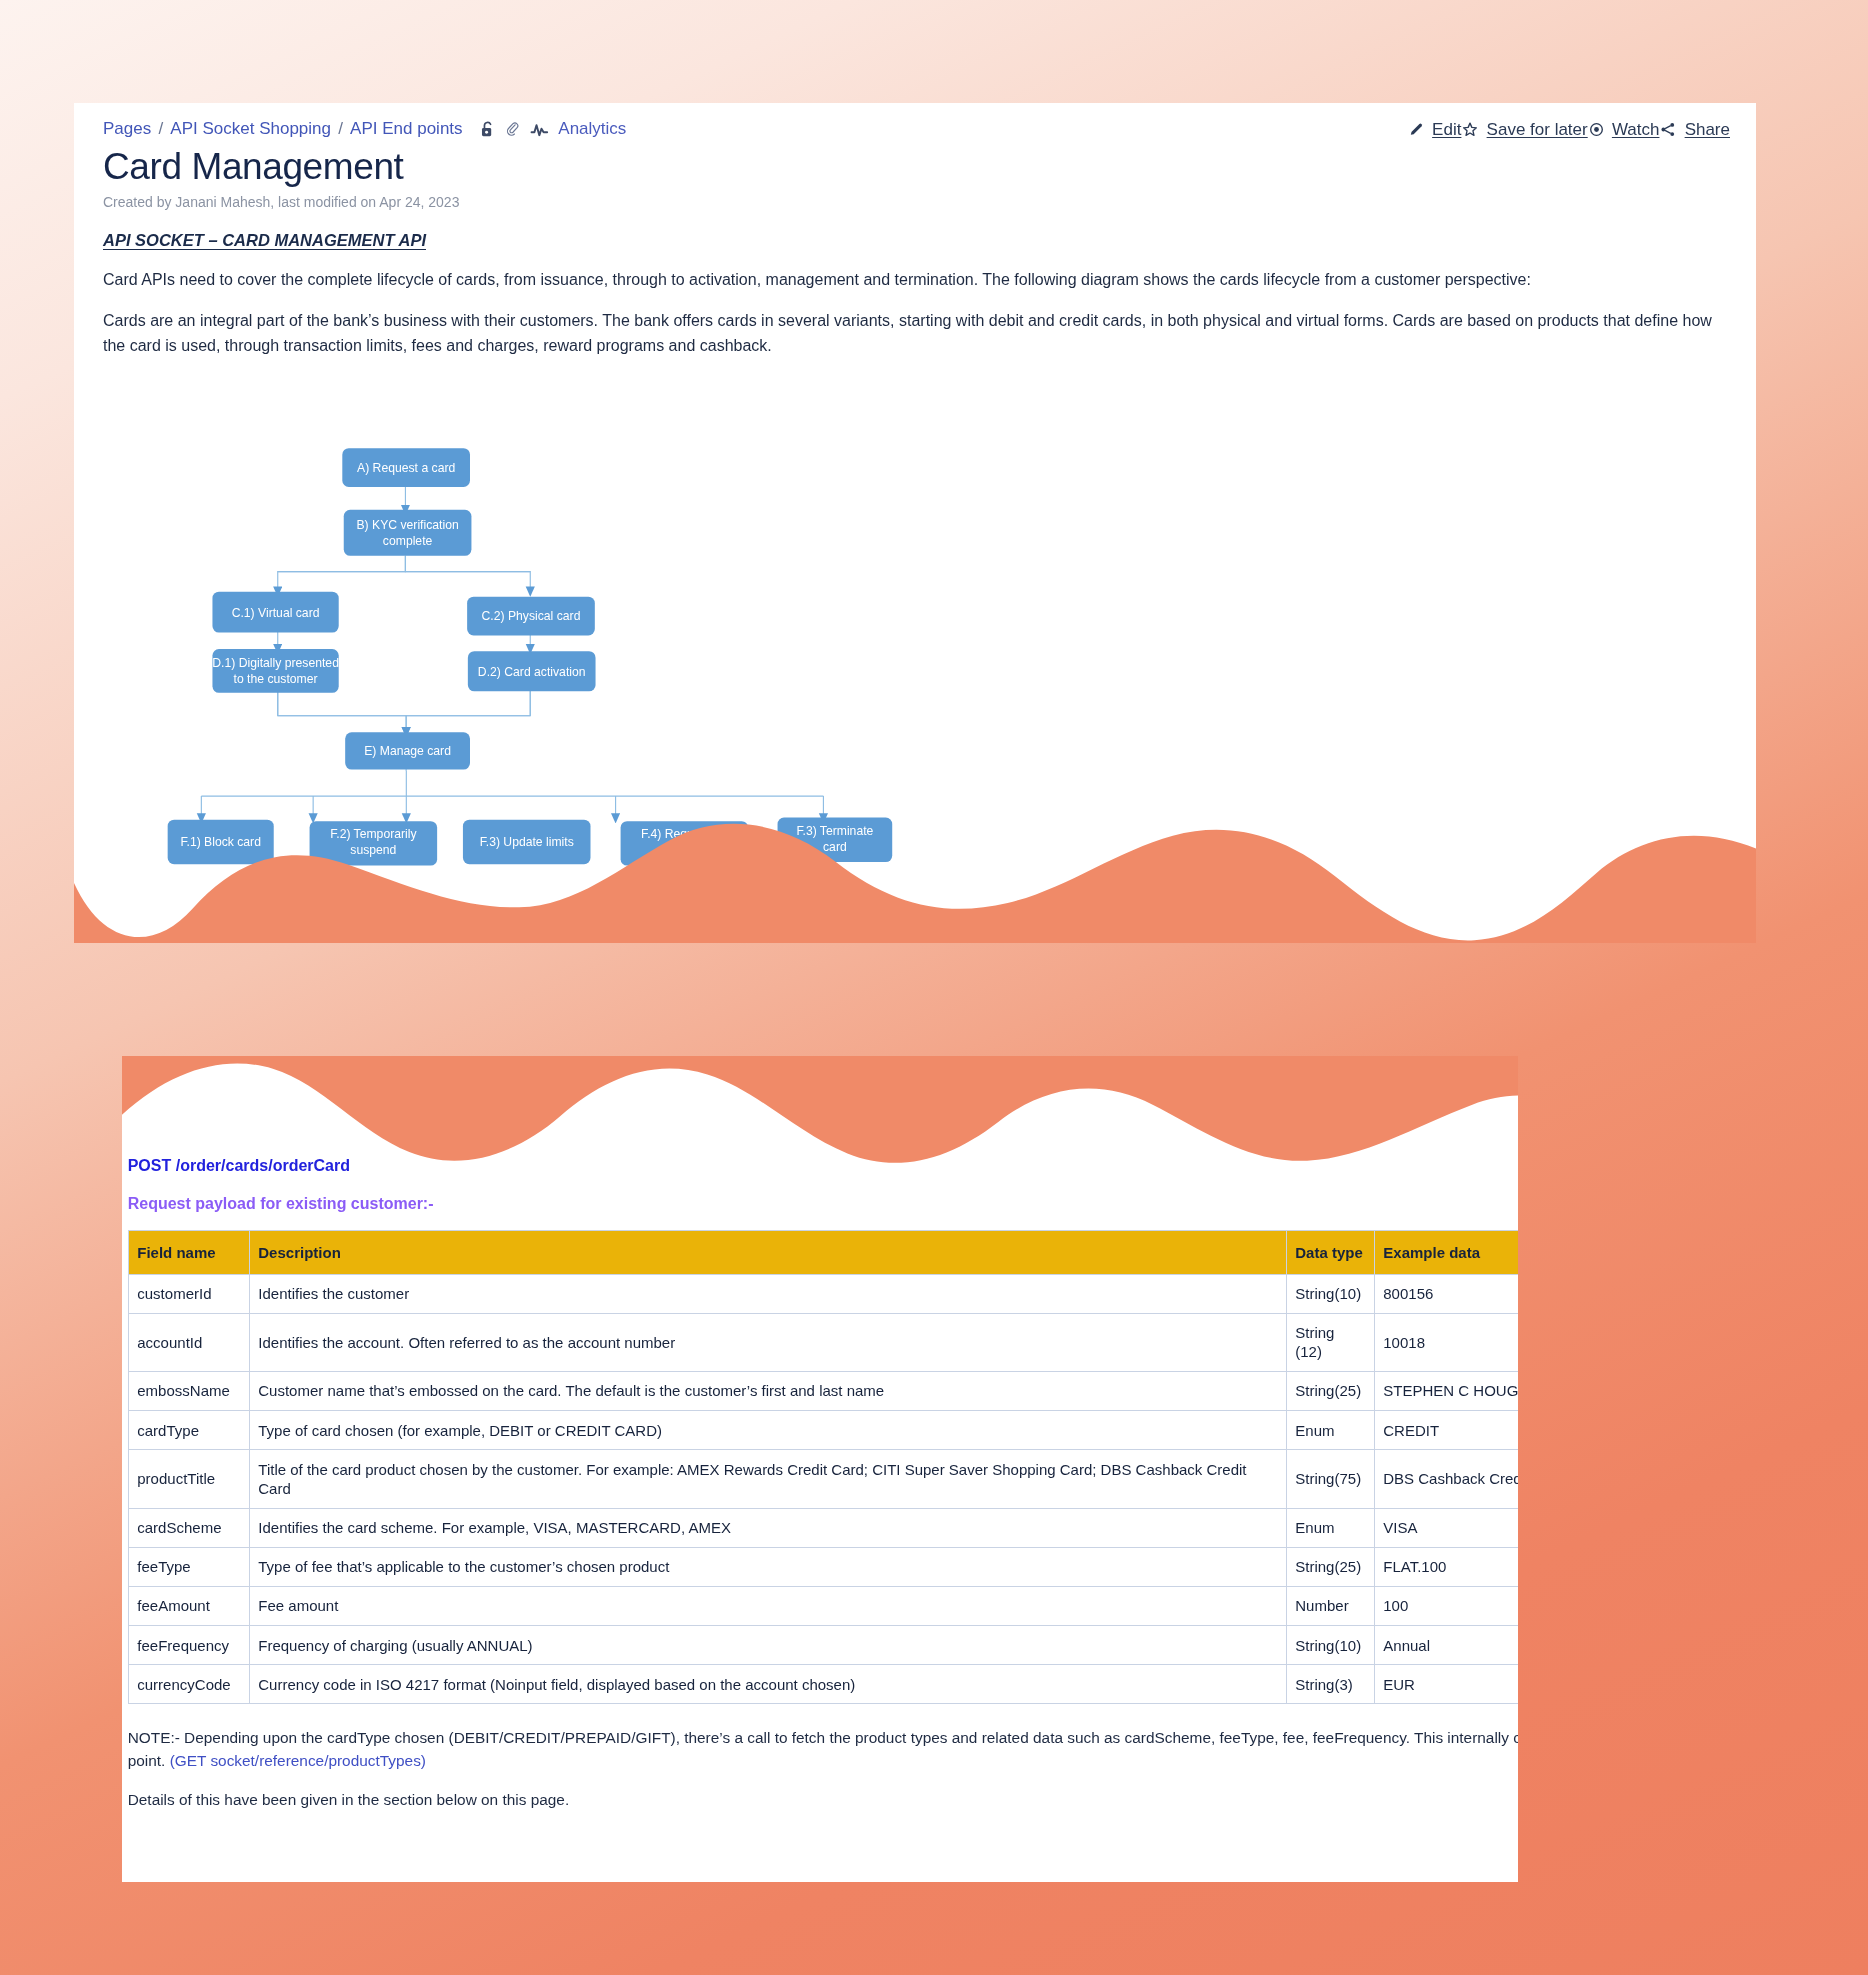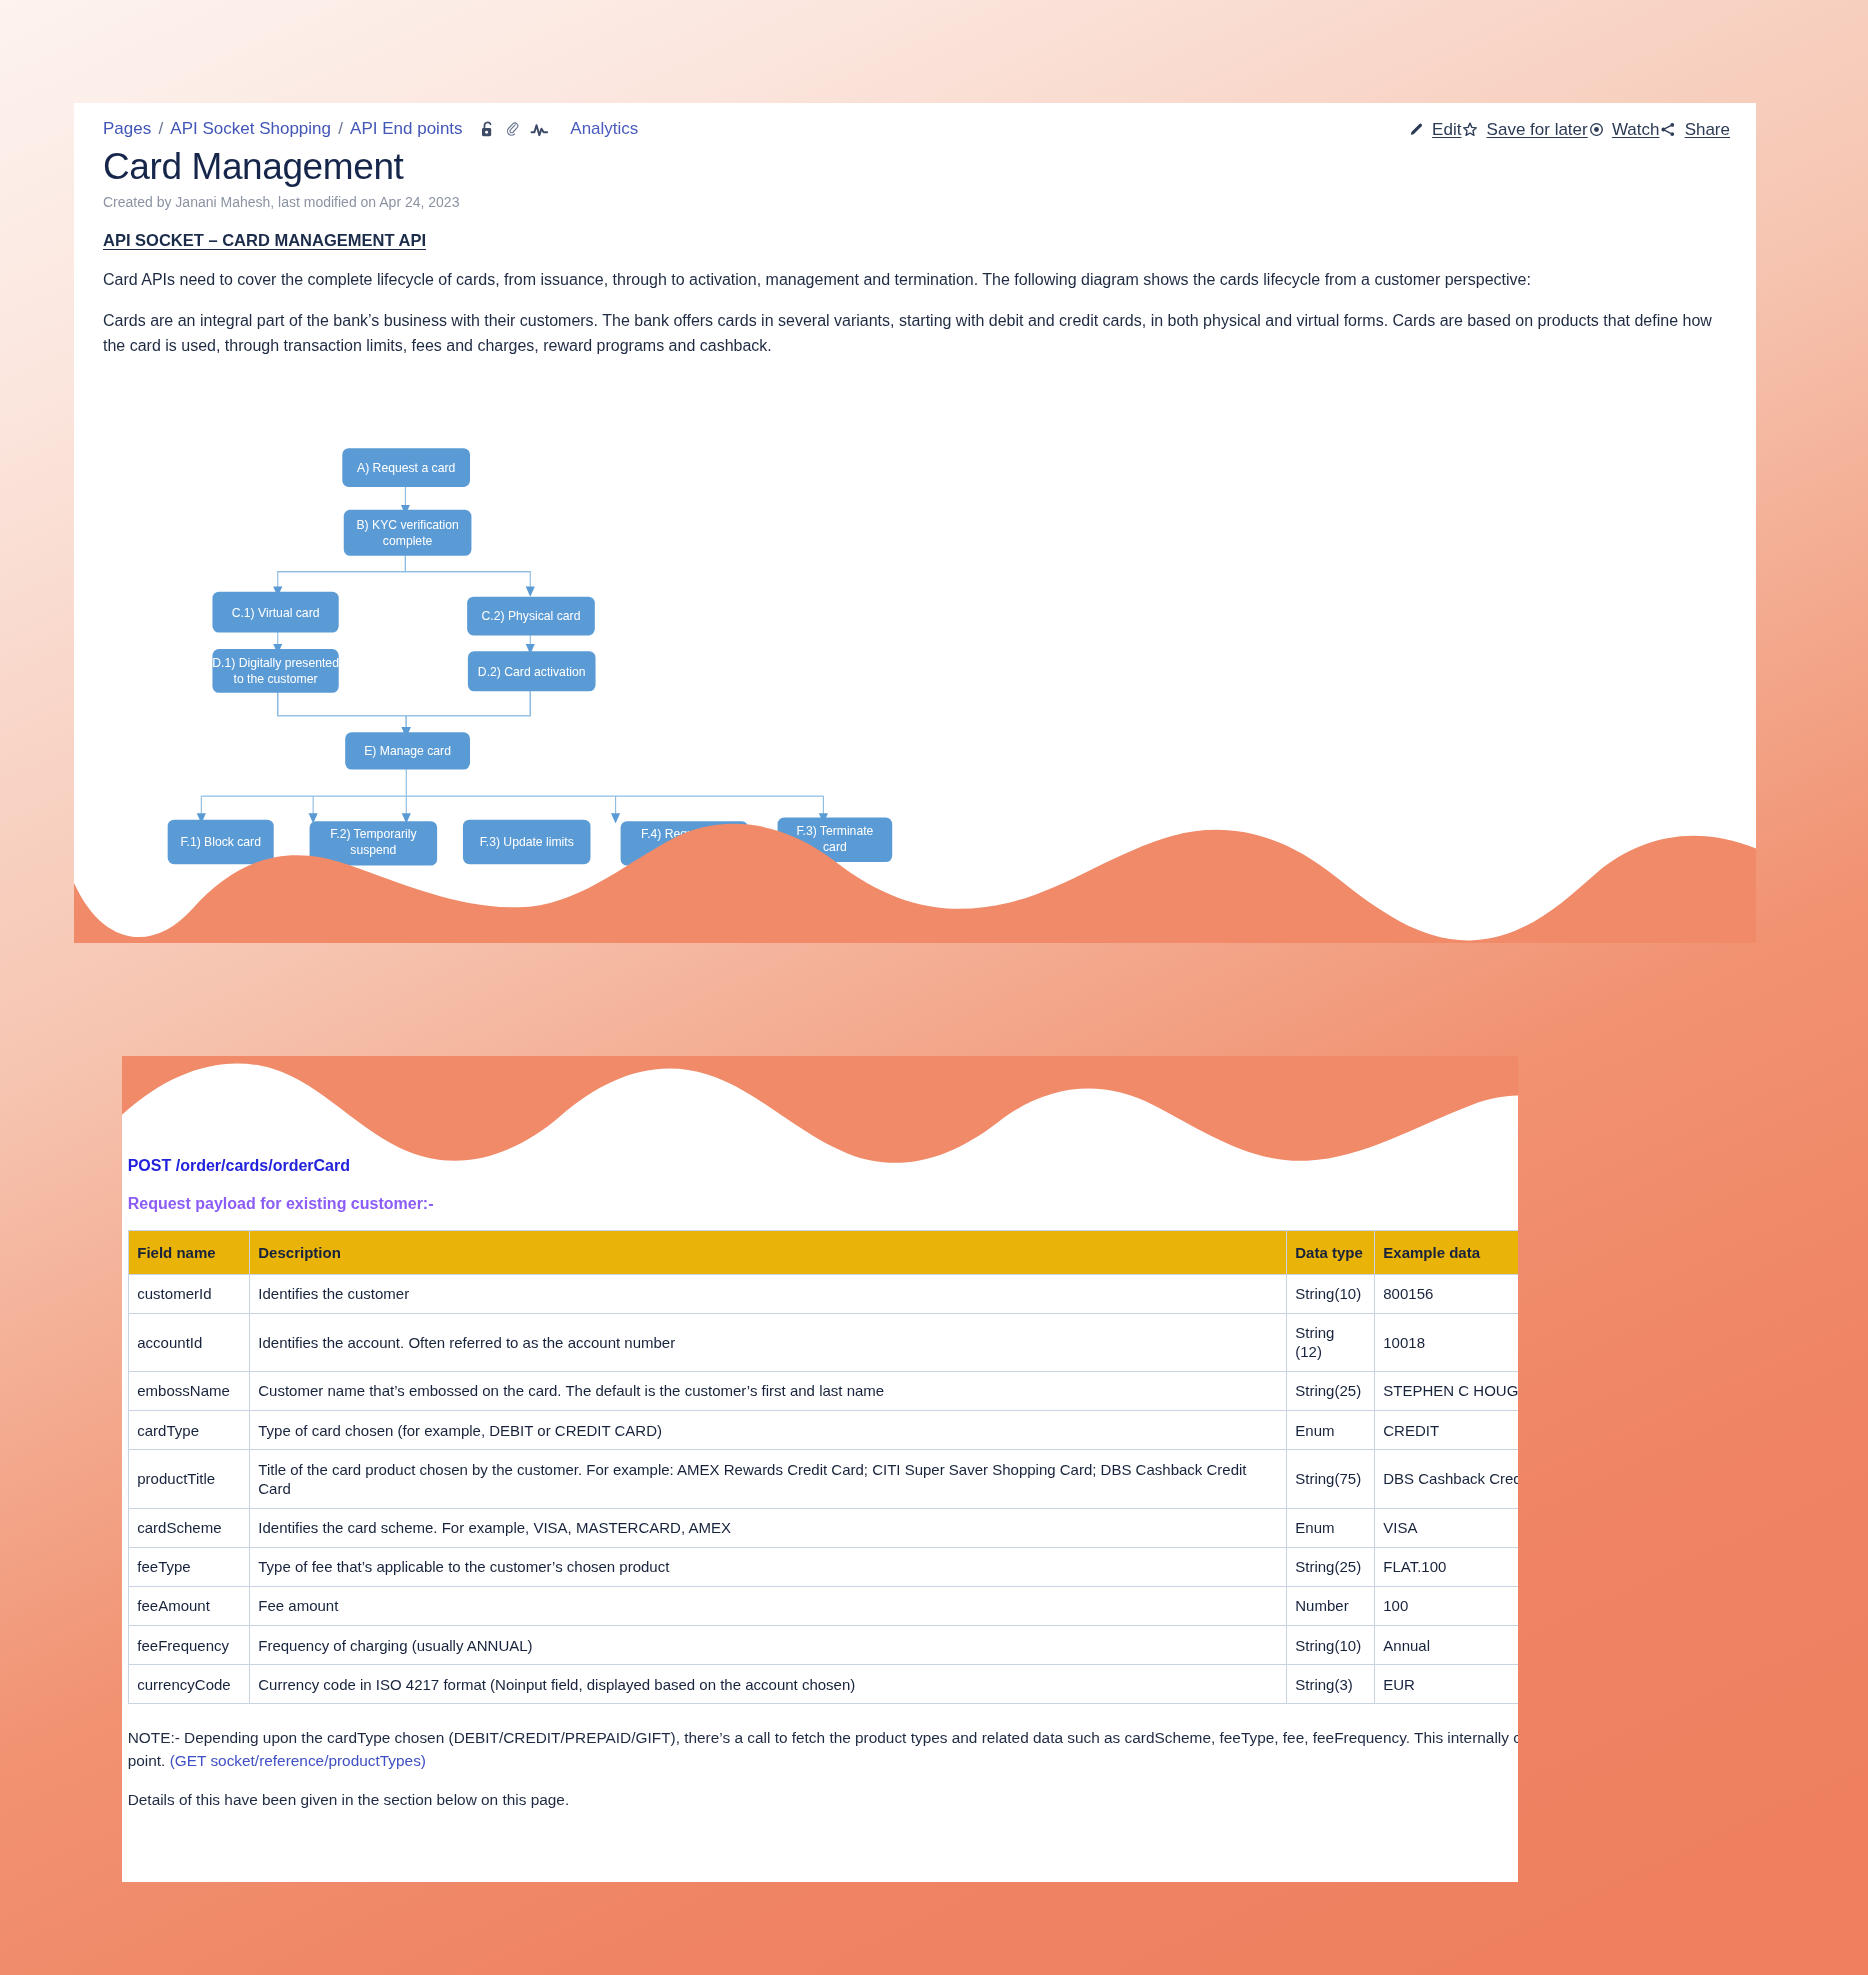--- a/index.html
+++ b/index.html
@@ -88,21 +88,21 @@
   .bc-icons {
     display: flex;
     align-items: center;
     gap: 9.3px;
     margin-left: 10px;
   }
   .bc-icons svg { display: block; }
   .analytics-label {
     font-size: 17px;
     color: #4a5bbd;
-    margin-left: 12px;
+    margin-left: 0;
   }
 
   .head-actions {
     position: absolute;
     right: 0;
     top: 0.7px;
     display: flex;
     align-items: center;
   }
   .act {
@@ -138,20 +138,21 @@
   
   .doc-body {
     position: absolute;
     left: 29px;
     top: 128px;
     width: 1630px;
   }
   h3.sec-title {
     font-size: 16.5px;
     font-weight: bold;
+    font-style: italic;
     color: #1b2b4a;
     text-decoration: underline;
     text-underline-offset: 2.9px;
     margin-bottom: 18px;
   }
   p.para {
     font-size: 16px;
     line-height: 1.52;
     color: #1e2a42;
     margin-bottom: 17px;

